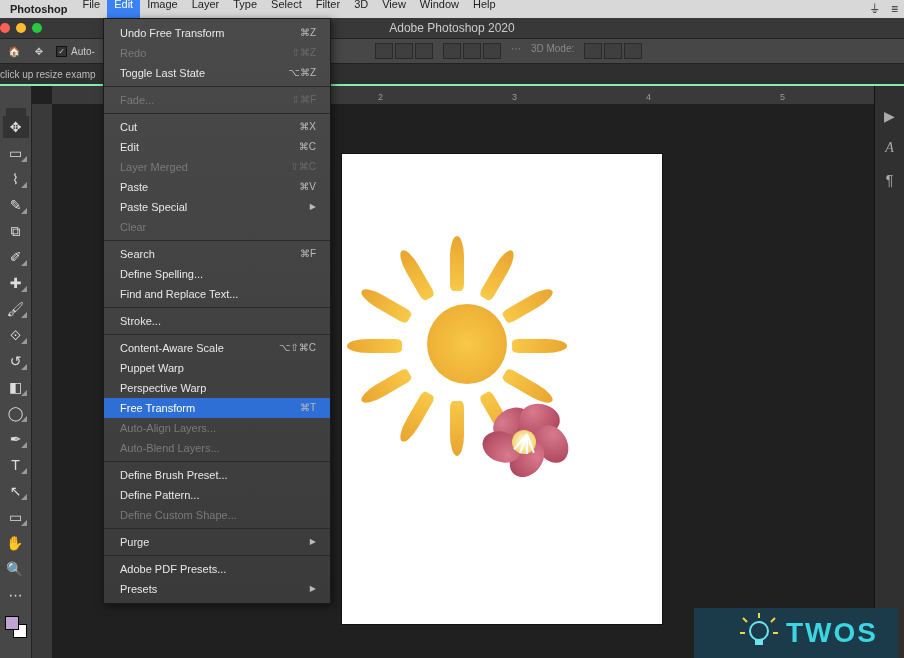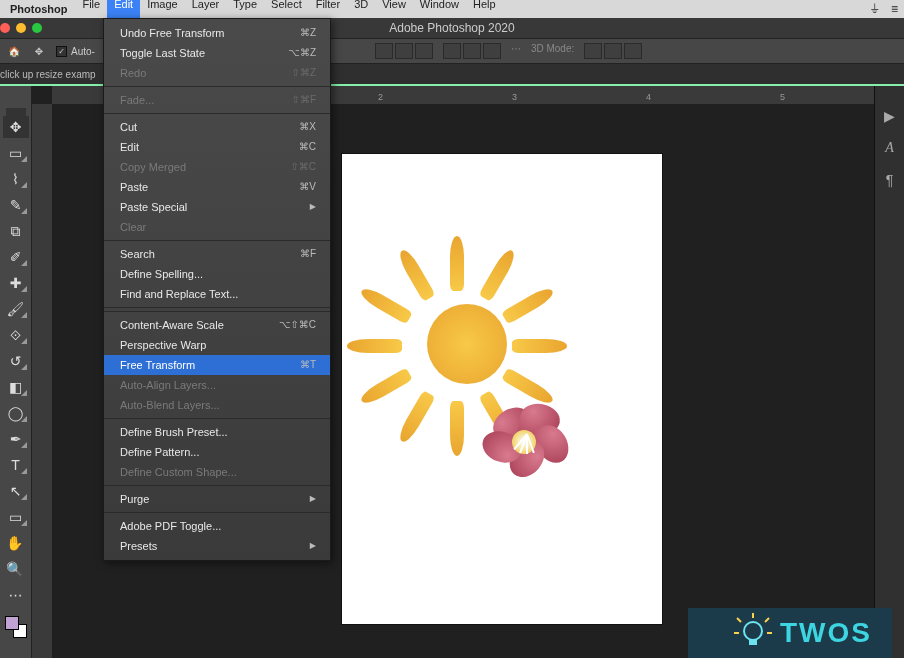--- a/index.html
+++ b/index.html
@@ -68,21 +68,21 @@
 .dropdown { position:absolute; left:103px; top:18px; width:228px; background: linear-gradient(#4a4a4a,#3a3a3a); border:1px solid #1a1a1a; box-shadow:2px 2px 8px rgba(0,0,0,0.5); color:#e8e8e8; font-size:11px; padding:4px 0;}
 .dropdown .mi { display:flex; justify-content:space-between; padding:3px 14px 3px 16px; line-height:14px;}
 .dropdown .mi.dis { color:#7a7a7a;}
 .dropdown .mi.highlight { background:#2e6fd6; color:#fff;gap:28px;}
 .dropdown .mi .sc { color:#bbb; font-size:10px;}
 .dropdown .mi.dis .sc{color:#6a6a6a;}
 .dropdown hr { border:none; border-top:1px solid #2a2a2a; margin:3px 0;}
 .dropdown .sub::after { content:"▶"; font-size:8px; color:#bbb; margin-left:auto;}
 
 
-.watermark { position:absolute; right:12px; bottom:0; background:#1b3a4a; color:#3dd5e1; font-weight:bold; font-size:28px; padding:8px 20px 8px 48px; display:flex; align-items:center; gap:10px; letter-spacing:2px;}
+.watermark { position:absolute; right:6px; bottom:0; background:#1b3a4a; color:#3dd5e1; font-weight:bold; font-size:28px; padding:8px 20px 8px 48px; display:flex; align-items:center; gap:10px; letter-spacing:2px;}
 .watermark svg { overflow:visible;}
 
 .tabs-x{position:absolute;top:22px;left:6px;width:20px;height:10px;background:#333;}
 </style>
 </head>
 <body>
 
 <div class="menubar">
   <span class="app-name">Photoshop</span>
   <span class="menu-item">File</span>
@@ -217,44 +217,44 @@
     <div class="picon" style="font-family:serif;font-style:italic;">A</div>
     <div class="picon">¶</div>
   </div>
 </div>
 
 <div class="dropdown" id="edit-dropdown">
     <div class="mi">
       <span>Undo Free Transform</span>
       <span class="sc">⌘Z</span>
     </div>
+    <div class="mi dis">
+      <span>Redo</span>
+      <span class="sc">⇧⌘Z</span>
+    </div>
     <div class="mi">
       <span>Toggle Last State</span>
       <span class="sc">⌥⌘Z</span>
     </div>
-    <div class="mi dis">
-      <span>Redo</span>
-      <span class="sc">⇧⌘Z</span>
-    </div>
     <hr>
     <div class="mi dis">
       <span>Fade...</span>
       <span class="sc">⇧⌘F</span>
     </div>
     <hr>
     <div class="mi">
       <span>Cut</span>
       <span class="sc">⌘X</span>
     </div>
     <div class="mi">
       <span>Edit</span>
       <span class="sc">⌘C</span>
     </div>
     <div class="mi dis">
-      <span>Copy Merged</span>
+      <span>Layer Merged</span>
       <span class="sc">⇧⌘C</span>
     </div>
     <div class="mi">
       <span>Paste</span>
       <span class="sc">⌘V</span>
     </div>
     <div class="mi sub">
       <span>Paste Special</span>
     </div>
     <div class="mi dis">
@@ -265,24 +265,30 @@
       <span>Search</span>
       <span class="sc">⌘F</span>
     </div>
     <div class="mi">
       <span>Define Spelling...</span>
     </div>
     <div class="mi">
       <span>Find and Replace Text...</span>
     </div>
     <hr>
+    <div class="mi">
+      <span>Stroke...</span>
+    </div>
     <hr>
     <div class="mi">
       <span>Content-Aware Scale</span>
       <span class="sc">⌥⇧⌘C</span>
+    </div>
+    <div class="mi">
+      <span>Puppet Warp</span>
     </div>
     <div class="mi">
       <span>Perspective Warp</span>
     </div>
     <div class="mi highlight">
       <span>Free Transform</span>
       <span class="sc">⌘T</span>
     </div>
     <div class="mi dis">
       <span>Auto-Align Layers...</span>
@@ -299,21 +305,21 @@
     </div>
     <div class="mi dis">
       <span>Define Custom Shape...</span>
     </div>
     <hr>
     <div class="mi sub">
       <span>Purge</span>
     </div>
     <hr>
     <div class="mi">
-      <span>Adobe PDF Toggle...</span>
+      <span>Adobe PDF Presets...</span>
     </div>
     <div class="mi sub">
       <span>Presets</span>
     </div>
   </div>
 
 <div class="watermark">
   <svg width="34" height="34">
     <circle cx="17" cy="15" r="9" fill="none" stroke="#6de3ef" stroke-width="2"></circle>
     <rect x="13" y="24" width="8" height="5" fill="#6de3ef"></rect>

